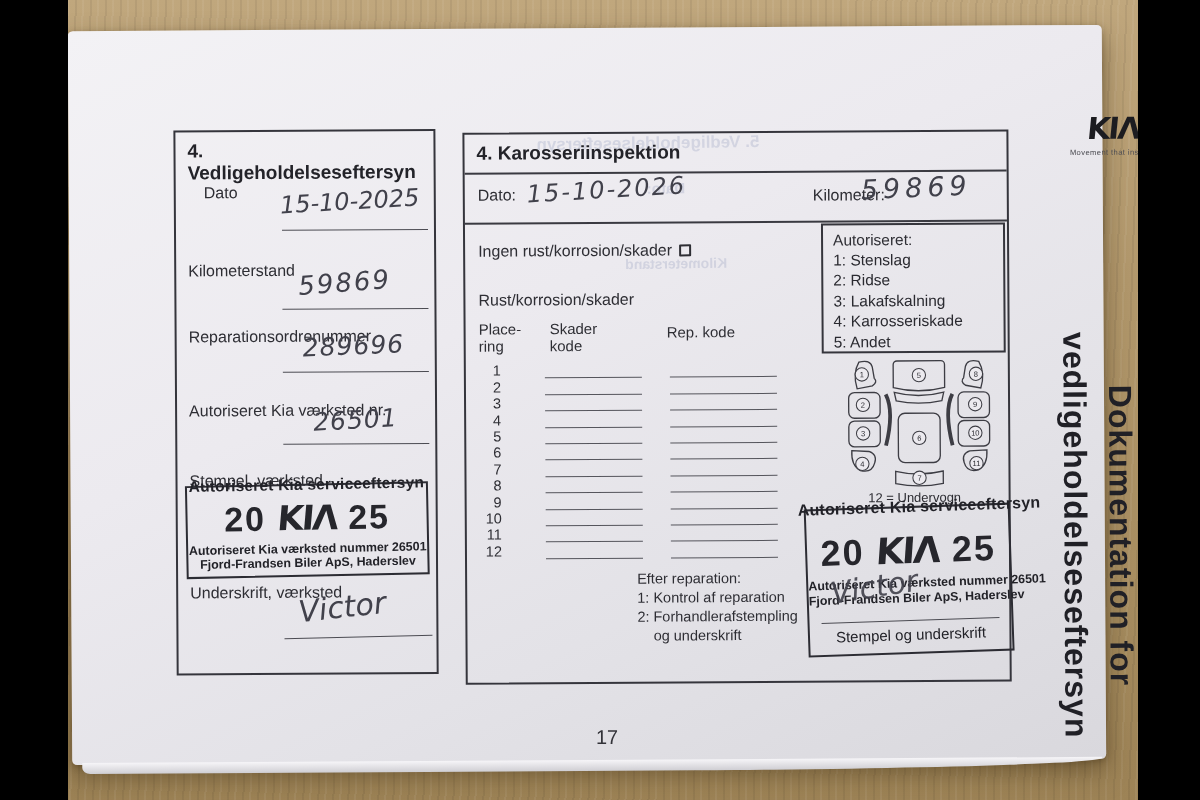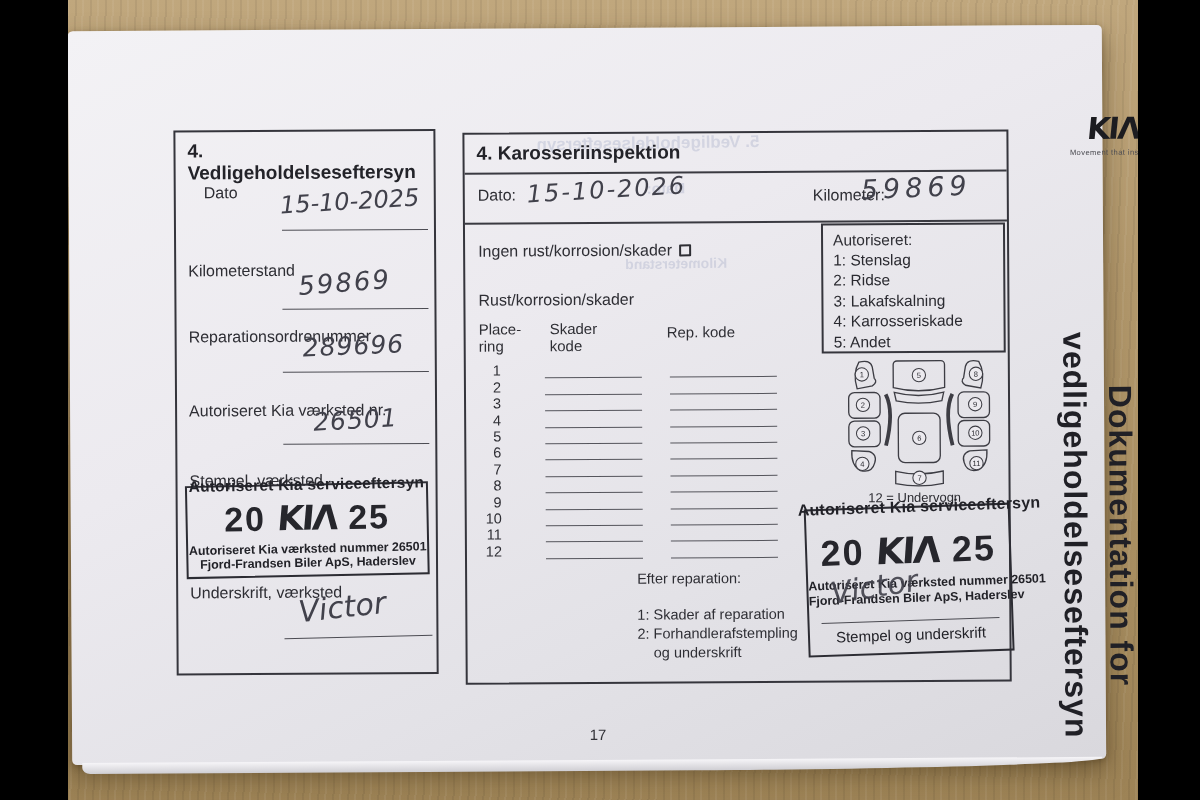--- a/index.html
+++ b/index.html
@@ -61,41 +61,41 @@
 
   
   #skade-box { position:absolute; left:356px; top:91px; width:184px; height:130px;
     border:2px solid #35353c; padding:6px 10px; }
   #skade-box .sk-title { font-size:15.5px; margin-bottom:1px; }
   #skade-box .sk-item { font-size:15.5px; line-height:20.4px; }
 
   .note { position:absolute; font-size:14.5px; line-height:19px; color:#2e2e34; }
   .note .n-title { white-space:pre-line; }
   .note .note-item { white-space:pre-wrap; }
-  #after-note .n-title { margin-bottom:17px; }
+  #after-note .n-title { }
 
   
   #car-diagram { position:absolute; left:372px; top:226px; }
   #diagram-caption { position:absolute; left:356px; top:358px; width:184px;
     text-align:center; font-size:13px; color:#2c2c32; }
   .dg { stroke:#3d3d44; fill:none; stroke-width:1.4; }
   .zc { stroke:#3d3d44; fill:#eceaef; stroke-width:1.1; }
   .zt { font-size:8px; fill:#2c2c32; text-anchor:middle; font-family:"Liberation Sans",sans-serif; }
 
   
   #kia-brand { position:absolute; left:985px; top:86px; width:120px; text-align:center; }
   #kia-brand .k-logo { font-size:30px; color:#1c1c20; }
   #kia-brand .k-tag { font-size:7.6px; letter-spacing:0.4px; color:#4c4c52; margin-top:2px; }
 
   #side-title { position:absolute; left:972px; top:288px; width:100px; height:445px;
     writing-mode:vertical-rl; text-align:center; white-space:pre-line;
     font-size:32px; font-weight:bold; letter-spacing:1px; line-height:1.42; color:#202026; }
 
-  #page-num { position:absolute; left:506px; top:698px; width:40px; text-align:center;
-    font-size:15px; color:#333339; }
+  #page-num { position:absolute; left:506px; top:698px; width:40px; text-align:right;
+    font-size:20px; color:#333339; }
 
   
   .ghost { position:absolute; transform:scaleX(-1) rotate(0.5deg); color:rgba(75,95,150,0.16);
     font-weight:bold; white-space:nowrap; }
   .g1 { left:468px; top:106px; font-size:17px; }
   .g2 { left:578px; top:152px; font-size:15px; }
   .g3 { left:556px; top:228px; font-size:14px; }
 
   .sig-line { transform:rotate(-1deg); }
 </style>
@@ -313,21 +313,21 @@
         <div class="sline" style="top:68px;">Autoriseret Kia værksted nummer 26501</div>
         <div class="sline" style="top:83px;">Fjord-Frandsen Biler ApS, Haderslev</div>
         <div class="hw" style="left:22px; top:60px; font-size:30px; transform:rotate(-7deg); opacity:0.9;">Victor</div>
         <div class="wline" style="left:12px; right:12px; top:112px;"></div>
         <div class="sline" style="top:118px; font-size:15px; font-weight:400;">Stempel og underskrift</div>
       </div>
 
       <div class="note" style="left:170px; top:436px;" id="after-note">
         <div class="n-title">Efter reparation:</div>
         <div>
-            <div class="note-item">1: Skader af reparation</div>
+            <div class="note-item">1: Kontrol af reparation</div>
             <div class="note-item">2: Forhandlerafstempling
     og underskrift</div>
           </div>
       </div>
     </div>
 
     <div id="kia-brand">
       <div class="k-logo kia-glyph">KIΛ</div>
       <div class="k-tag">Movement that inspires</div>
     </div>

